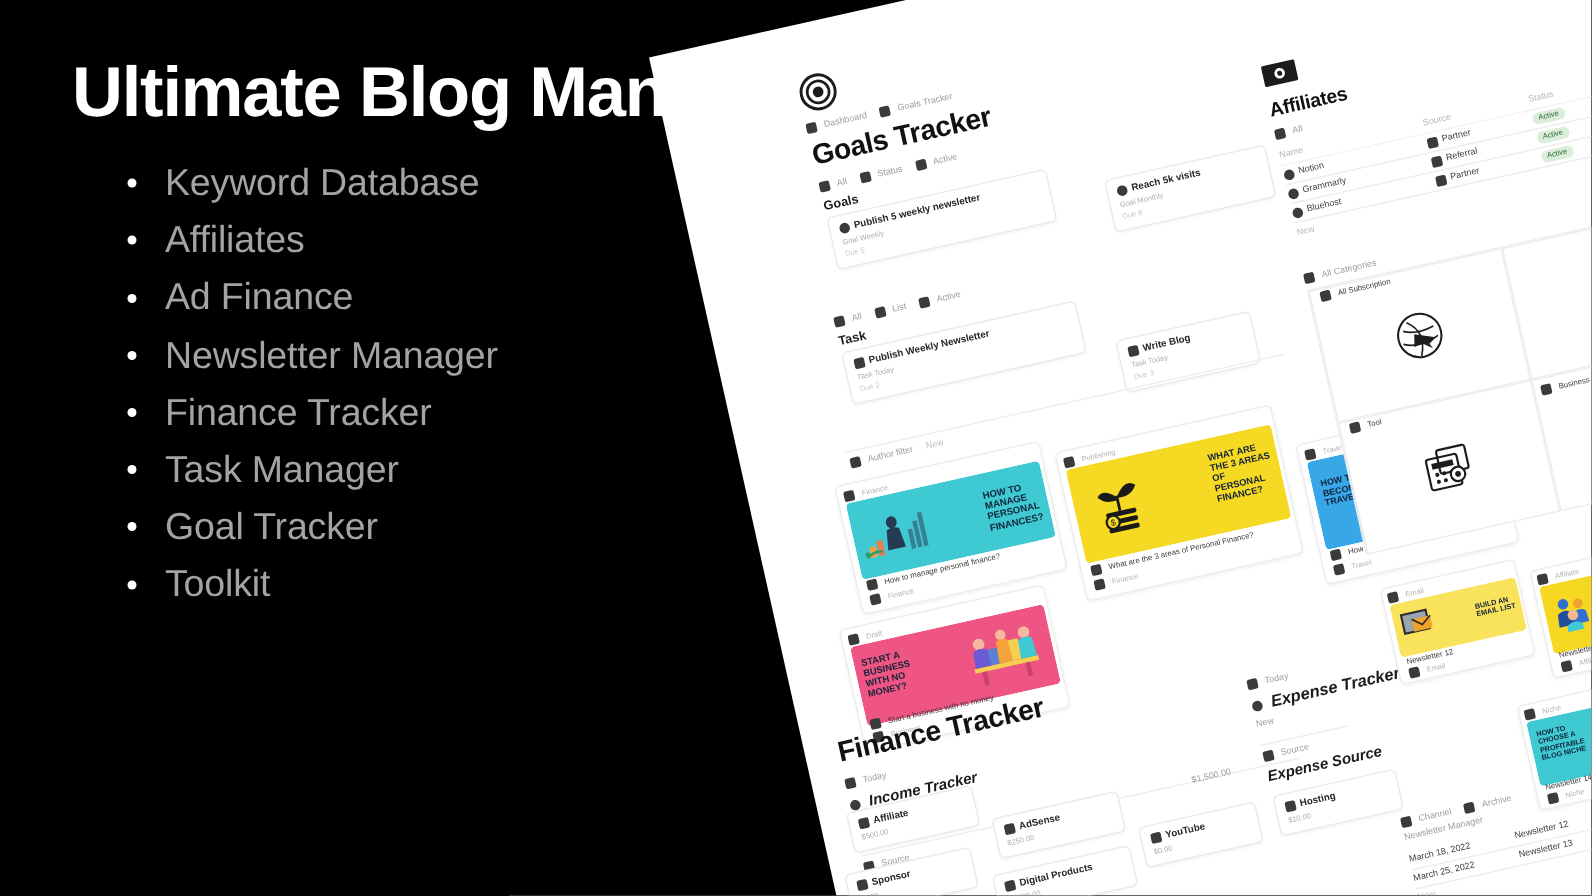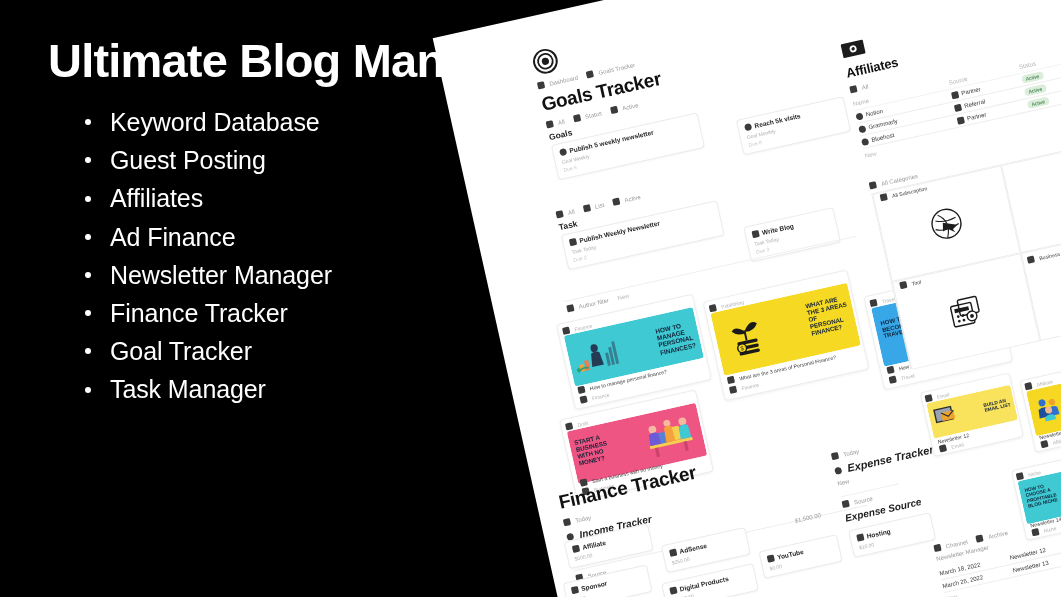--- a/index.html
+++ b/index.html
@@ -15,21 +15,21 @@
   .left-panel { position: absolute; left: 0; top: 0; width: 600px; height: 597px; }
   .promo-title {
     position: absolute; left: 48px; top: 33px;
     font-size: 47px; font-weight: 700; color: #ffffff;
     letter-spacing: -0.8px; white-space: nowrap;
     font-family: "Liberation Sans", sans-serif;
   }
   .feature-list { position: absolute; left: 78px; top: 103px; list-style: none; }
   .feature-item {
     position: relative;
-    font-size: 25px; font-weight: 400; color: #ffffff;
+    font-size: 25px; font-weight: 400; color: #a3a3a3;
     line-height: 38.2px; padding-left: 32px; white-space: nowrap;
     letter-spacing: -0.1px;
   }
   .feature-item .bullet {
     position: absolute; left: 7px; top: 50%;
     width: 6px; height: 6px; margin-top: -3px;
     border-radius: 50%; background: #ffffff;
   }
 
   
@@ -91,27 +91,27 @@
 </style>
 </head>
 <body>
 
 <div id="root">
 
   <div class="left-panel">
     <div class="promo-title">Ultimate Blog Manager</div>
     <ul class="feature-list" id="feature-list">
         <li class="feature-item"><span class="bullet"></span><span>Keyword Database</span></li>
-        <li class="feature-item"><span class="bullet"></span><span>Guest Posting</span></li>
         <li class="feature-item"><span class="bullet"></span><span>Affiliates</span></li>
         <li class="feature-item"><span class="bullet"></span><span>Ad Finance</span></li>
         <li class="feature-item"><span class="bullet"></span><span>Newsletter Manager</span></li>
         <li class="feature-item"><span class="bullet"></span><span>Finance Tracker</span></li>
+        <li class="feature-item"><span class="bullet"></span><span>Task Manager</span></li>
         <li class="feature-item"><span class="bullet"></span><span>Goal Tracker</span></li>
-        <li class="feature-item"><span class="bullet"></span><span>Task Manager</span></li>
+        <li class="feature-item"><span class="bullet"></span><span>Toolkit</span></li>
       </ul>
   </div>
 
   <div class="shot-wrap">
   <div class="shot">
 
     <div class="page-col" style="left:92px; top:34px; width:250px;">
       <div style="width:26px;height:26px;margin-bottom:6px;">
         <svg class="iconart" viewBox="0 0 32 32" width="26" height="26">
           <circle cx="16" cy="16" r="14" fill="none" stroke="#1c1c1c" stroke-width="2.4"></circle>

